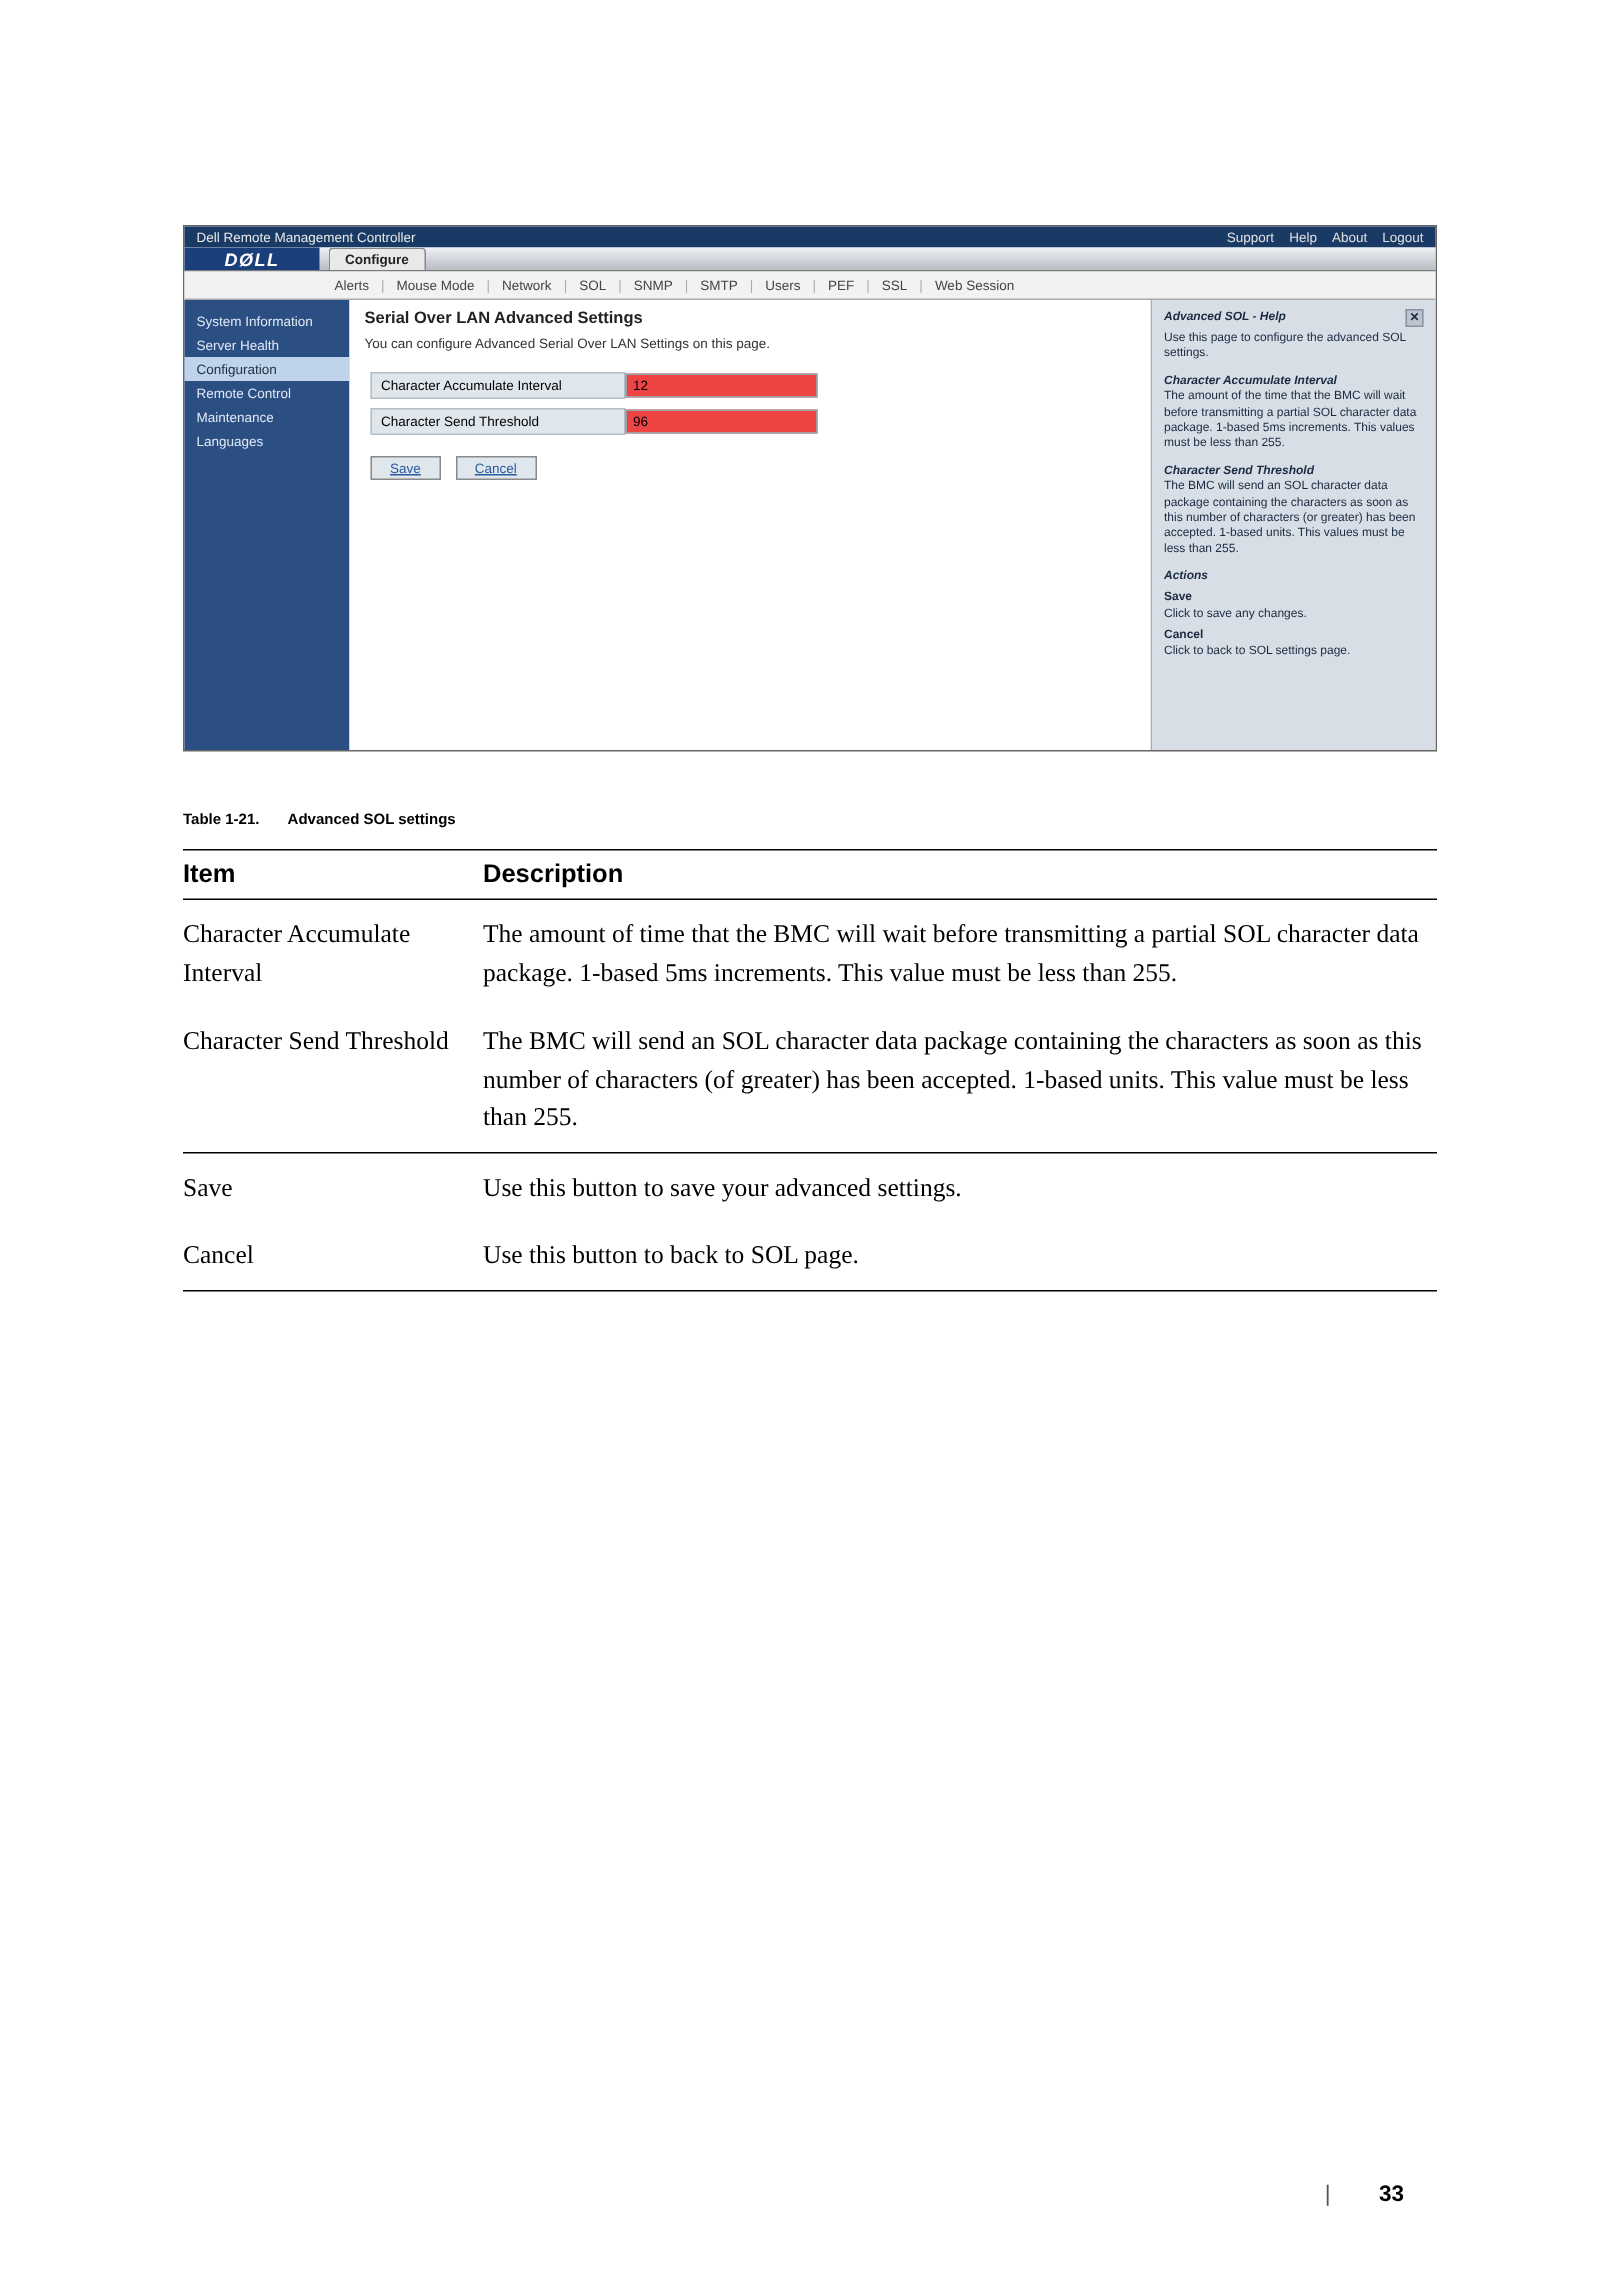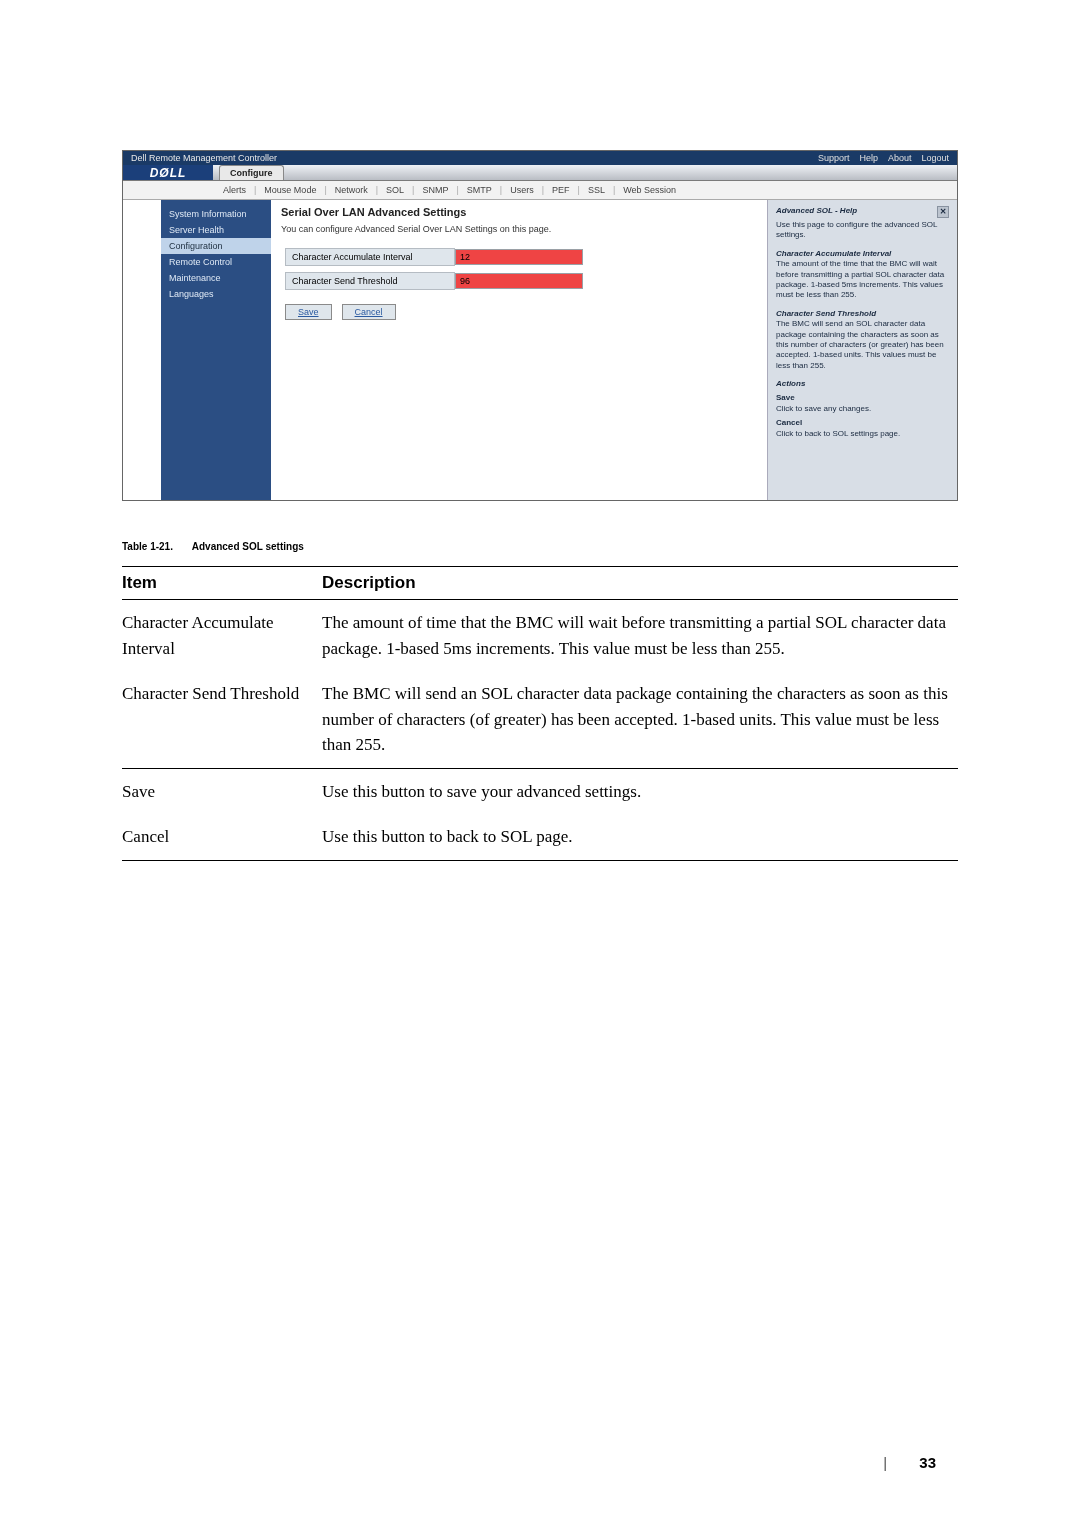--- a/index.html
+++ b/index.html
@@ -79,21 +79,21 @@
     gap: 8px;
     padding: 4px 6px 4px 100px;
     background: #f2f2f2;
     border-bottom: 1px solid #aaa;
     font-size: 9px;
     color: #444;
     flex-wrap: wrap;
   }
   .sub-tabs span { white-space: nowrap; }
   .sep { color: #aaa; }
-  .app-body { display: flex; min-height: 300px; margin-left: 38px; }
+  .app-body { display: flex; min-height: 300px; }
   .sidebar {
     width: 110px;
     background: #2b4e83;
     color: #dfe9f5;
     font-size: 9px;
     padding: 6px 0;
   }
   .sidebar-item { padding: 3px 8px; }
   .sidebar-item.active {
     background: #bfd3ea;

